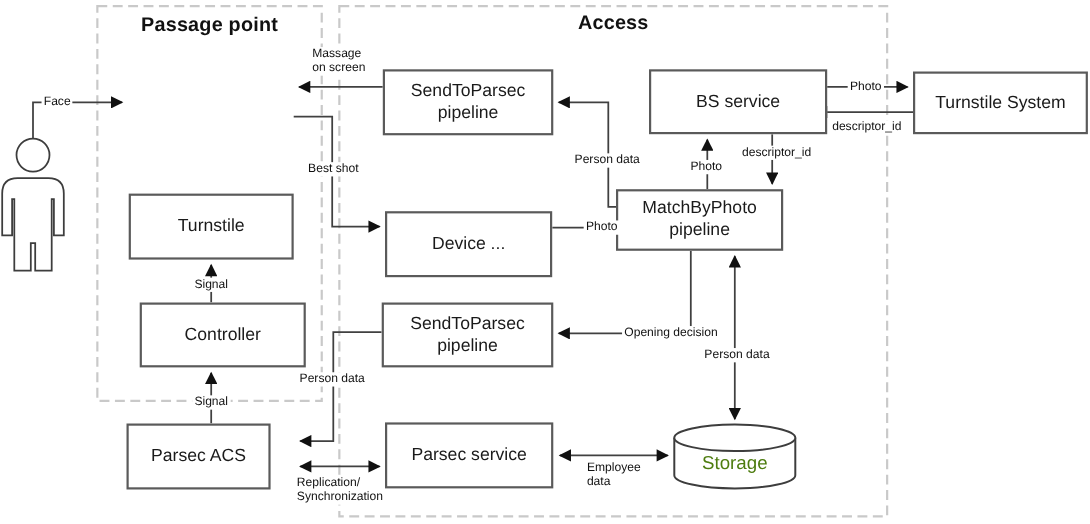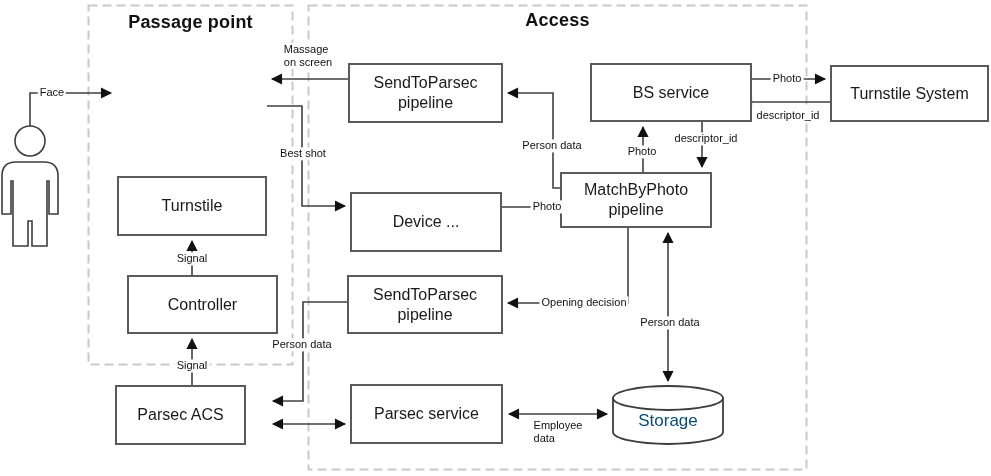--- a/index.html
+++ b/index.html
@@ -46,21 +46,21 @@
     font-size: 11px;
     line-height: 1.2;
     white-space: pre-line;
     color: #111;
   }
   .cyl-label {
     position: absolute;
     z-index: 3;
     transform: translate(-50%, -50%);
     font-size: 17px;
-    color: #0c4a6e;
+    color: #4d7c0f;
     background: transparent;
   }
 </style>
 </head>
 <body>
 
 <div id="stage">
 
   <svg id="wires" width="991" height="476" viewBox="0 0 991 476">
     <defs>
@@ -125,21 +125,23 @@
   <div class="lbl" style="left:52px; top:93px;">Face</div>
   <div class="lbl" style="left:308px; top:56px;">Massage
 on screen</div>
   <div class="lbl" style="left:303px; top:154px;">Best shot</div>
   <div class="lbl" style="left:552px; top:146px;">Person data</div>
   <div class="lbl" style="left:642px; top:152px;">Photo</div>
   <div class="lbl" style="left:706px; top:139px;">descriptor_id</div>
   <div class="lbl" style="left:787px; top:79px;">Photo</div>
   <div class="lbl" style="left:788px; top:116px;">descriptor_id</div>
   <div class="lbl" style="left:547px; top:207px;">Photo</div>
-  <div class="lbl" style="left:584px; top:303px;">Opening decision</div>
+  <div class="lbl" style="left:610px; top:303px;">Opening decision</div>
   <div class="lbl" style="left:670px; top:323px;">Person data</div>
   <div class="lbl" style="left:192px; top:259px;">Signal</div>
   <div class="lbl" style="left:192px; top:366px;">Signal</div>
   <div class="lbl" style="left:302px; top:345px;">Person data</div>
+  <div class="lbl" style="left:309px; top:446px;">Replication/
+Synchronization</div>
   <div class="lbl" style="left:558px; top:432px;">Employee
 data</div>
 
 </div>
 
 </body></html>

